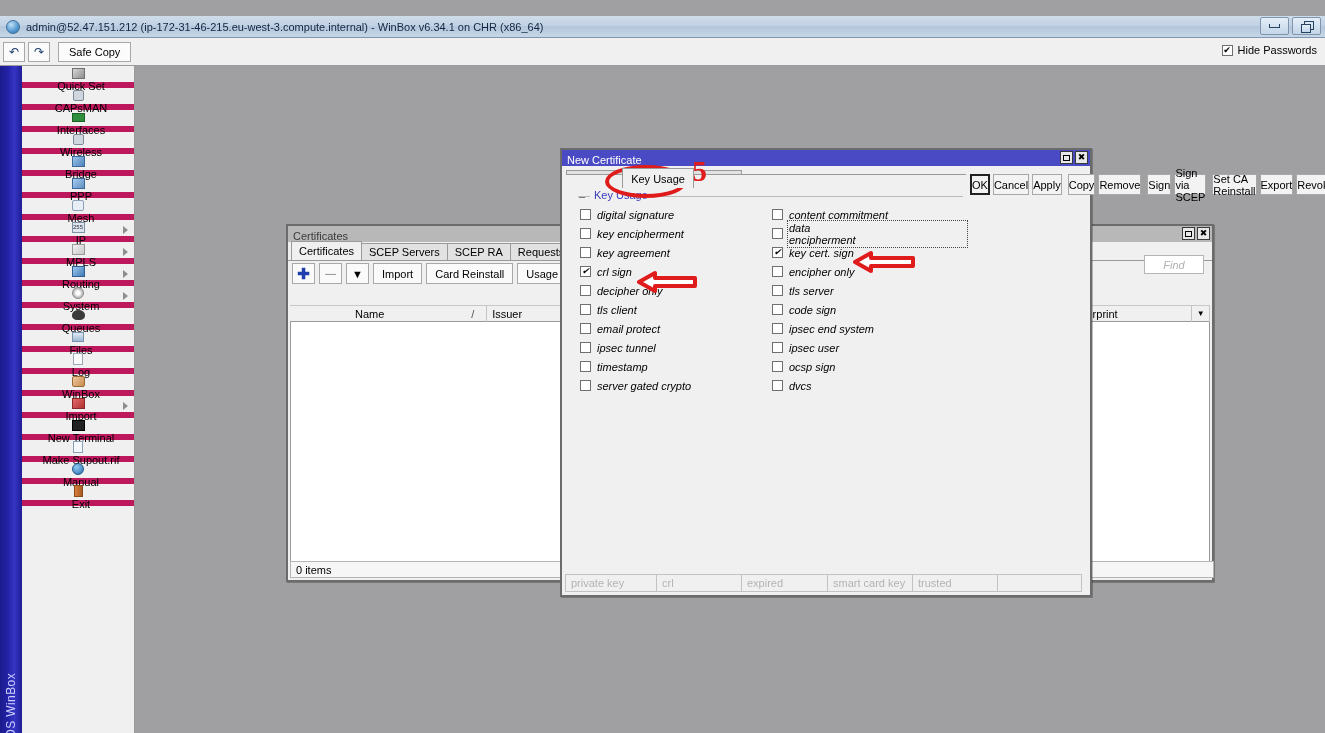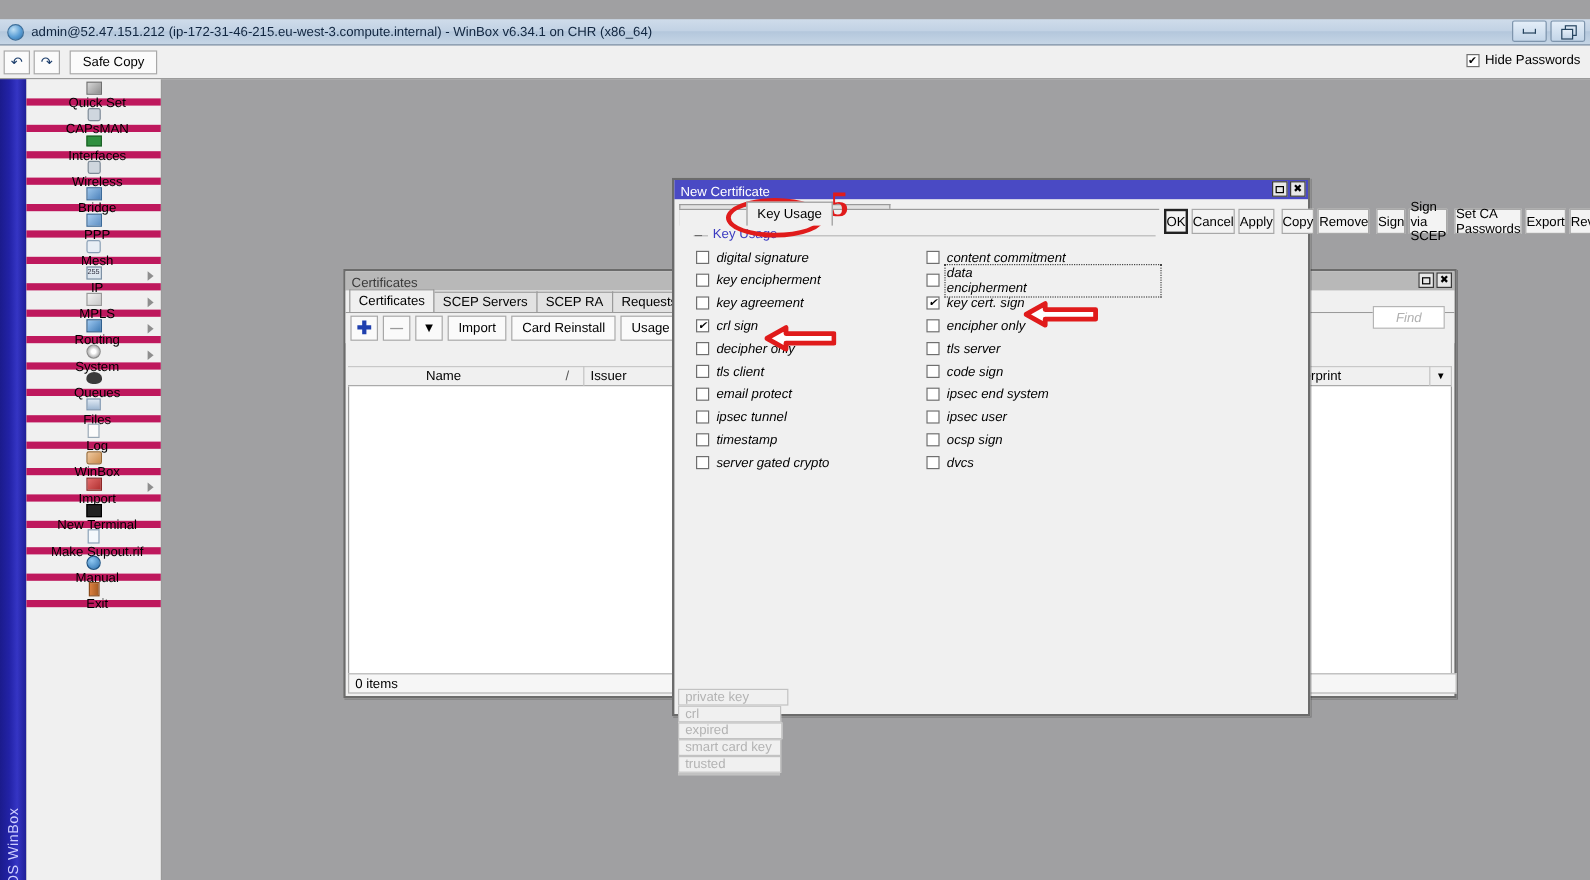--- a/index.html
+++ b/index.html
@@ -289,21 +289,20 @@
     display: flex; align-items: center; justify-content: center;
     font-size: 11px; color: #000;
   }
   .nc-btn.default { border: 2px solid #222; background: #f3f3f3; }
   .nc-gap { height: 8px; }
 
   .nc-statusbar {
     position: absolute; left: 3px; bottom: 3px;
     width: 522px; height: 18px;
     display: flex;
-    flex-direction: column;
   }
   .nc-stat {
     height: 18px; border: 1px solid #c2c2c2; background: #f0f0f0;
     display: flex; align-items: center; padding-left: 5px;
     font-size: 11px; color: #b3b3b3;
     margin-right: -1px;
   }
 
   
   .anno { position: absolute; pointer-events: none; }
@@ -659,21 +658,21 @@
         <div class="nc-btn default">OK</div>
         <div class="nc-btn">Cancel</div>
         <div class="nc-btn">Apply</div>
         <div class="nc-gap"></div>
         <div class="nc-btn">Copy</div>
         <div class="nc-btn">Remove</div>
         <div class="nc-gap"></div>
         <div class="nc-btn">Sign</div>
         <div class="nc-btn">Sign via SCEP</div>
         <div class="nc-gap"></div>
-        <div class="nc-btn">Set CA Passwords</div>
+        <div class="nc-btn">Set CA Reinstall</div>
         <div class="nc-btn">Export</div>
         <div class="nc-btn">Revoke</div>
       </div>
 
     <div class="nc-statusbar" id="nc-status">
         <div class="nc-stat" style="width: 92px;">private key</div>
         <div class="nc-stat" style="width: 86px;">crl</div>
         <div class="nc-stat" style="width: 87px;">expired</div>
         <div class="nc-stat" style="width: 86px;">smart card key</div>
         <div class="nc-stat" style="width: 86px;">trusted</div>

